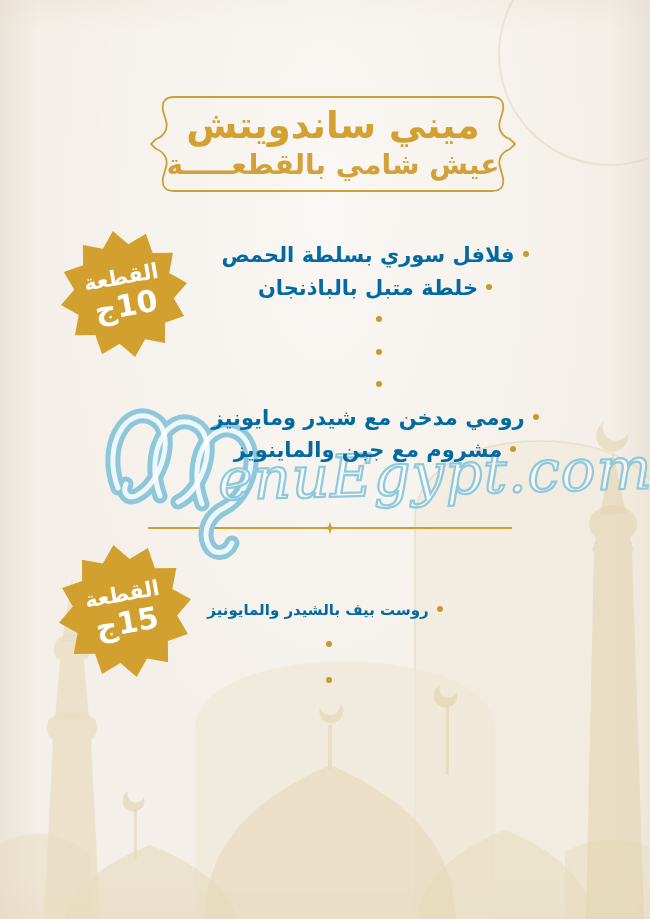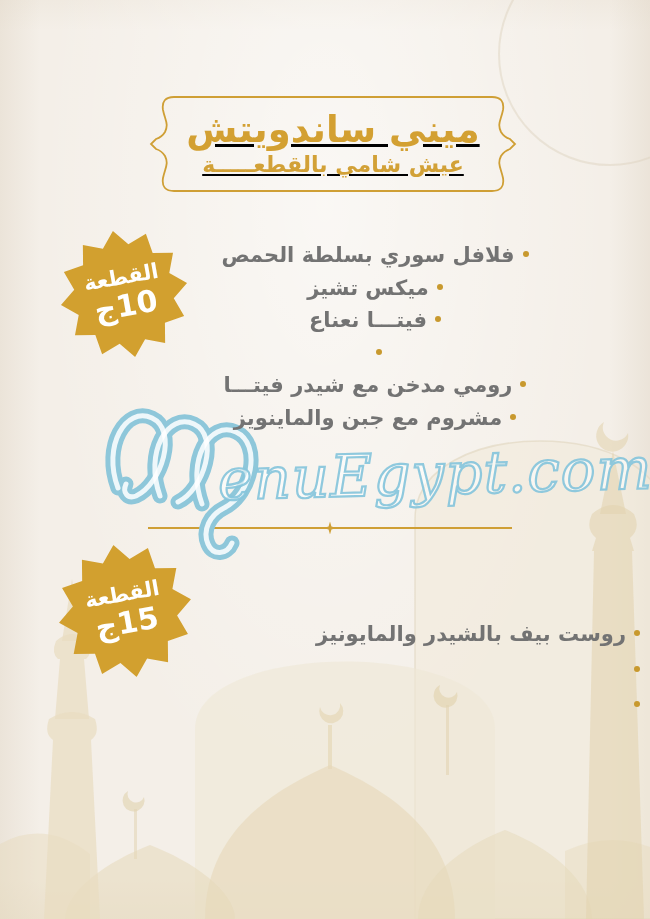--- a/index.html
+++ b/index.html
@@ -17,41 +17,41 @@
   }
   .faint-circle{
     position:absolute;left:498px;top:-58px;width:220px;height:220px;border-radius:50%;
     border:2px solid rgba(219,208,188,.45);z-index:0;
   }
   svg.mosque{position:absolute;left:0;top:399px;z-index:1;}
 
   
   .header{
     position:absolute;left:148px;top:94px;width:370px;height:100px;z-index:5;
-    display:flex;flex-direction:column;align-items:center;justify-content:center;text-decoration:underline;
+    display:flex;flex-direction:column;align-items:center;justify-content:center;
   }
   .header .frame{position:absolute;inset:0;}
   .title{font-size:37px;font-weight:bold;color:#d3a032;line-height:1.05;direction:rtl;}
-  .subtitle{font-size:22px;font-weight:bold;color:#d2a137;margin-top:3px;direction:rtl;}
+  .subtitle{font-size:28px;font-weight:bold;color:#d2a137;margin-top:3px;direction:rtl;}
 
   
   .badge{
     position:absolute;z-index:4;display:flex;flex-direction:column;align-items:center;justify-content:center;
     background:#d2a02f;color:#fff;transform:rotate(-10deg);direction:rtl;text-align:center;
     clip-path:polygon(100% 50%,87.7% 60.1%,93.3% 75%,77.6% 77.6%,75% 93.3%,60.1% 87.7%,50% 100%,39.9% 87.7%,25% 93.3%,22.4% 77.6%,6.7% 75%,12.3% 60.1%,0% 50%,12.3% 39.9%,6.7% 25%,22.4% 22.4%,25% 6.7%,39.9% 12.3%,50% 0%,60.1% 12.3%,75% 6.7%,77.6% 22.4%,93.3% 25%,87.7% 39.9%);
   }
   .badge-1{left:60px;top:230px;width:128px;height:128px;}
   .badge-2{left:58px;top:544px;width:134px;height:134px;}
   .badge .label{font-size:21px;font-weight:bold;line-height:1.1;}
   .badge .price{font-size:30px;font-weight:bold;line-height:1.05;margin-top:1px;}
 
   
-  .list{position:absolute;z-index:5;direction:rtl;text-align:center;font-weight:bold;color:#737373;}
+  .list{position:absolute;z-index:5;direction:rtl;text-align:center;font-weight:bold;color:#0369a1;}
   .list-1{left:163px;top:239px;width:424px;font-size:21px;line-height:32.5px;}
-  .list-2{left:10px;top:617px;width:630px;font-size:21px;line-height:35.5px;text-align:right;}
+  .list-2{left:10px;top:593px;width:630px;font-size:15px;line-height:35.5px;}
   .item{white-space:nowrap;}
   .dot{
     display:inline-block;width:6px;height:6px;border-radius:50%;
     background:#c8992e;margin-left:8px;margin-bottom:4px;vertical-align:middle;
   }
 
   
   .watermark{position:absolute;left:96px;top:392px;width:470px;height:160px;z-index:4;pointer-events:none;}
   .wm-logo{position:absolute;left:0;top:0;}
   .wm-text{
@@ -121,24 +121,25 @@
   <div class="subtitle">عيش شامي بالقطعـــــة</div>
 </div>
 
 <div class="badge badge-1">
   <div class="label">القطعة</div>
   <div class="price">10ج</div>
 </div>
 
 <div class="list list-1">
   <div class="item"><span class="dot"></span><span>فلافل سوري بسلطة الحمص</span></div>
-  <div class="item"><span class="dot"></span><span>ميكس تشيز</span></div>
-  <div class="item"><span class="dot"></span><span>فيتـــا نعناع</span></div>
+  <div class="item"><span class="dot"></span><span>خلطة متبل بالباذنجان</span></div>
   <div class="item"><span class="dot"></span></div>
-  <div class="item"><span class="dot"></span><span>رومي مدخن مع شيدر فيتـــا</span></div>
+  <div class="item"><span class="dot"></span></div>
+  <div class="item"><span class="dot"></span></div>
+  <div class="item"><span class="dot"></span><span>رومي مدخن مع شيدر ومايونيز</span></div>
   <div class="item"><span class="dot"></span><span>مشروم مع جبن والماينويز</span></div>
 </div>
 
 <div class="watermark">
   <svg class="wm-logo" width="240" height="170" viewBox="0 0 240 170">
     <g fill="none" stroke="#8ec7da" stroke-width="15" stroke-linecap="round">
       <path d="M 22 96 C 6 54 30 14 56 26 C 82 38 66 92 40 104 C 32 107 26 101 30 92"></path>
       <path d="M 64 104 C 48 60 72 20 98 32 C 124 44 108 98 82 110"></path>
       <path d="M 106 112 C 90 68 114 28 140 40 C 166 52 156 102 128 116 C 114 123 106 138 112 152 C 117 164 131 163 136 151"></path>
     </g>

